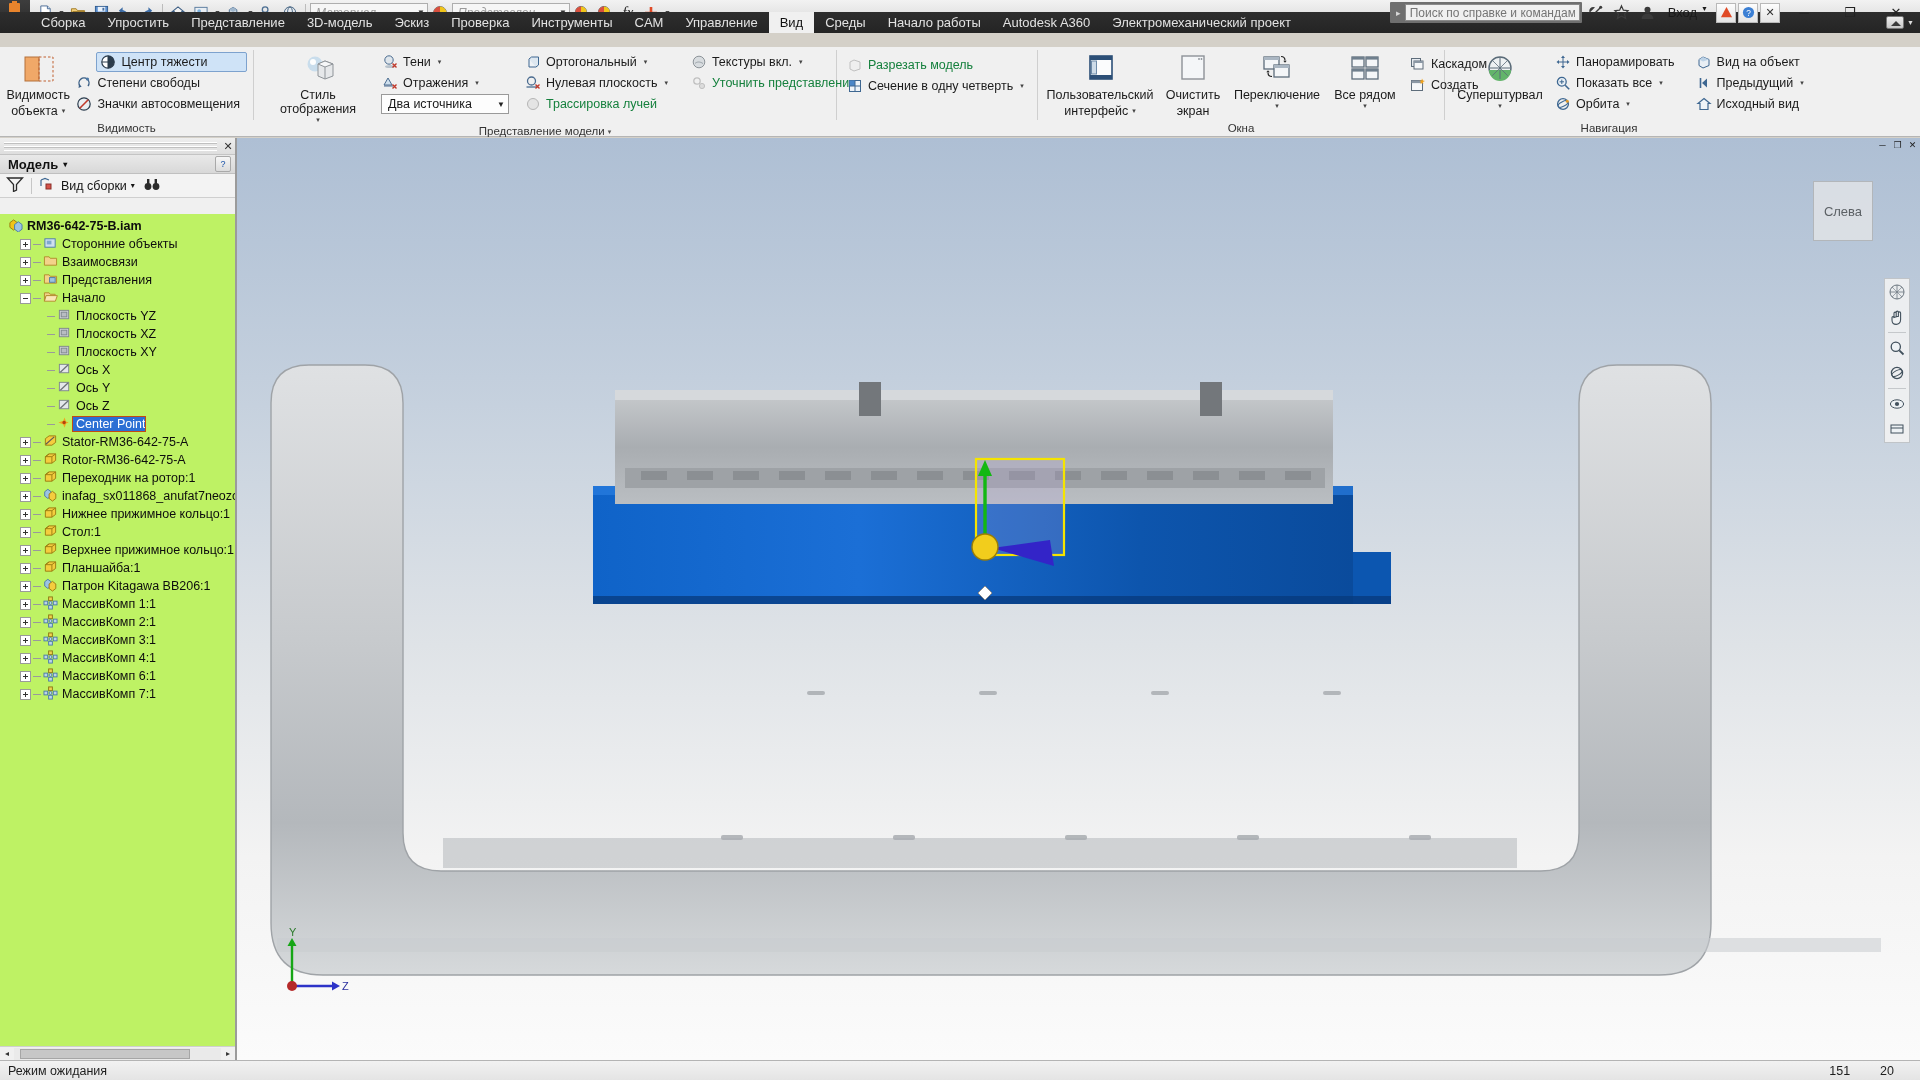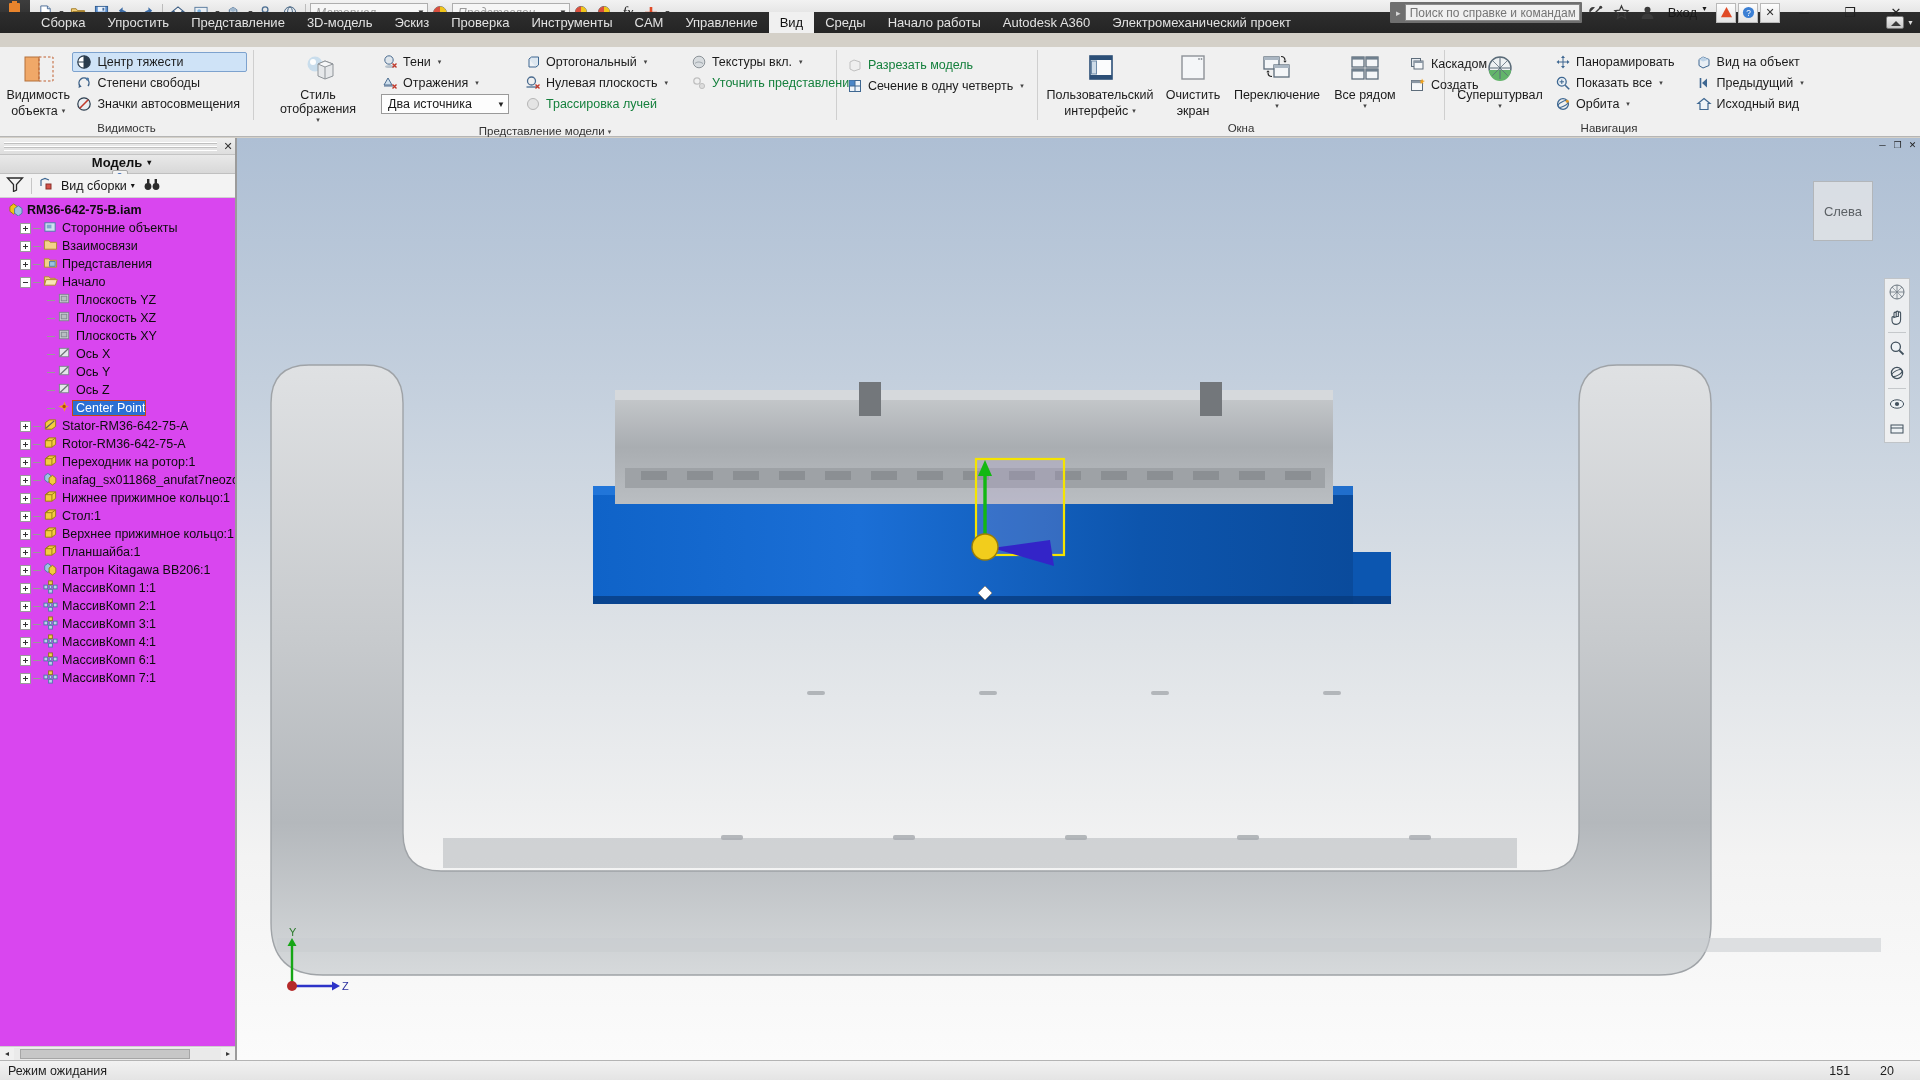--- a/index.html
+++ b/index.html
@@ -106,21 +106,21 @@
     display:flex; flex-direction:column; align-items:center; justify-content:flex-start;
     min-width:56px; padding:2px 5px 0 5px; border:1px solid transparent; border-radius:2px;
   }
   .big-btn .lbl{ font-size:12.5px; color:#1b1b1b; text-align:center; line-height:14px; margin-top:2px;}
   .big-btn .dcaret{ font-size:7px; color:#444; line-height:7px;}
   .small-col{ display:flex; flex-direction:column; gap:1px; padding-top:1px;}
   .small-btn{
     display:flex; align-items:center; gap:5px; height:20px; padding:0 6px 0 3px;
     border:1px solid transparent; border-radius:2px; white-space:nowrap;
   }
-  .small-btn.selected{ border-color:#7da2ce; background:#cfe3f7;}
+  .small-btn.selected{ border-color:#7da2ce; background:#cfe3f7;margin-left:24px;}
   .small-btn .lbl{ font-size:12.5px; color:#1b1b1b;}
   .small-btn.disabled .lbl{ color:#15803d;}
   .small-btn .dcaret{ font-size:7px; color:#444; margin-left:2px;}
   .sel-combo{
     height:20px; min-width:128px; background:#fdfdfd; border:1px solid #9a9a9a;
     display:flex; align-items:center; justify-content:space-between; padding:0 3px 0 6px;
     font-size:12.5px; color:#181818; margin-left:3px;
   }
   .sel-combo .arw{font-size:8px; color:#222;}
   
@@ -135,35 +135,35 @@
   #browser-head{
     height:17px; background:linear-gradient(#eeeeee,#dedede);
     display:flex; align-items:center; border-bottom:1px solid #c4c4c4;
   }
   .grip{ flex:1; height:9px; margin:0 4px;
     background: repeating-linear-gradient(to bottom,#fff 0 1px,#c0c0c0 1px 2px,transparent 2px 4px);
   }
   #browser-close{ width:14px; text-align:center; font-size:11px; color:#333;}
   #browser-title-row{
     height:19px; background:linear-gradient(#e9e9e9,#d8d8d8); display:flex; align-items:center;
-    padding-left:8px; border-bottom:1px solid #c0c0c0; justify-content:space-between;flex-direction:column;
+    padding-left:8px; border-bottom:1px solid #c0c0c0; justify-content:space-between;
   }
   #browser-title{ font-size:13px; color:#111; font-weight:bold; display:flex; align-items:center; gap:5px;}
   #browser-title .tc{ font-size:8px;}
   .bhelp{ width:16px;height:16px;margin-right:4px; background:linear-gradient(#f6f6f6,#dcdcdc);
     border:1px solid #a9a9a9; font-size:9px; color:#1952a8; display:flex; align-items:center;
     justify-content:center; border-radius:2px;}
   #browser-toolbar{
     height:24px; background:#f3f3f3; display:flex; align-items:center; gap:4px;
     padding:0 6px; border-bottom:1px solid #cfcfcf;
   }
   .bt-sep{width:1px;height:16px;background:#c6c6c6;margin:0 3px;}
   .view-sel{ display:flex; align-items:center; gap:4px; font-size:12.5px; color:#141414;}
   #tree{
-    flex:1; overflow:hidden; background:#d946ef; padding:3px 0 0 2px; position:relative;
+    flex:1; overflow:hidden; background:#bef264; padding:3px 0 0 2px; position:relative;margin-top:16px;
   }
   .trow{ display:flex; align-items:center; height:18px; font-size:12.5px; color:#0d0d0d; white-space:nowrap;}
   .exp{
     width:11px; height:11px; border:1px solid #9a9a9a; background:#fff; position:relative;
     margin-right:2px; flex:0 0 auto;
   }
   .exp:before{content:"";position:absolute;left:2px;top:4px;width:5px;height:1px;background:#333;}
   .exp.plus:after{content:"";position:absolute;left:4px;top:2px;width:1px;height:5px;background:#333;}
   .exp-spacer{width:13px;flex:0 0 auto;}
   .dash{width:8px;height:1px;background:#9a9a9a;flex:0 0 auto;}

